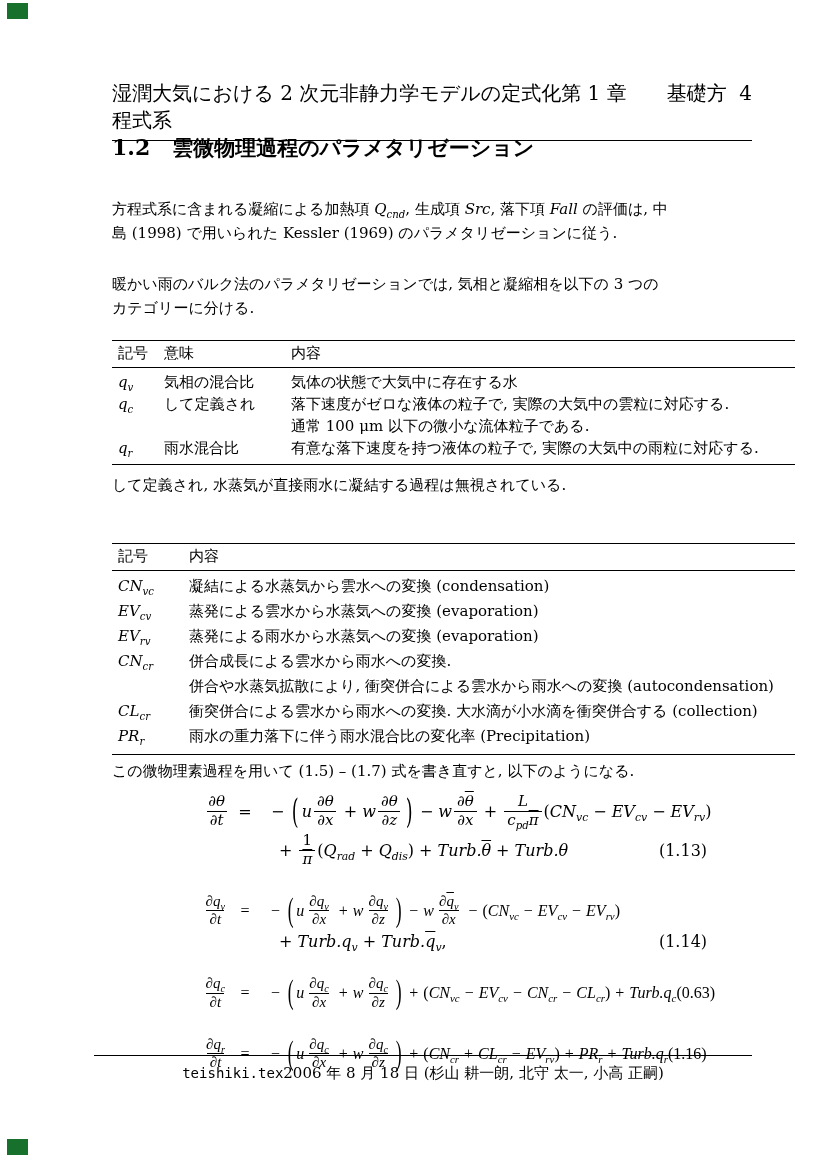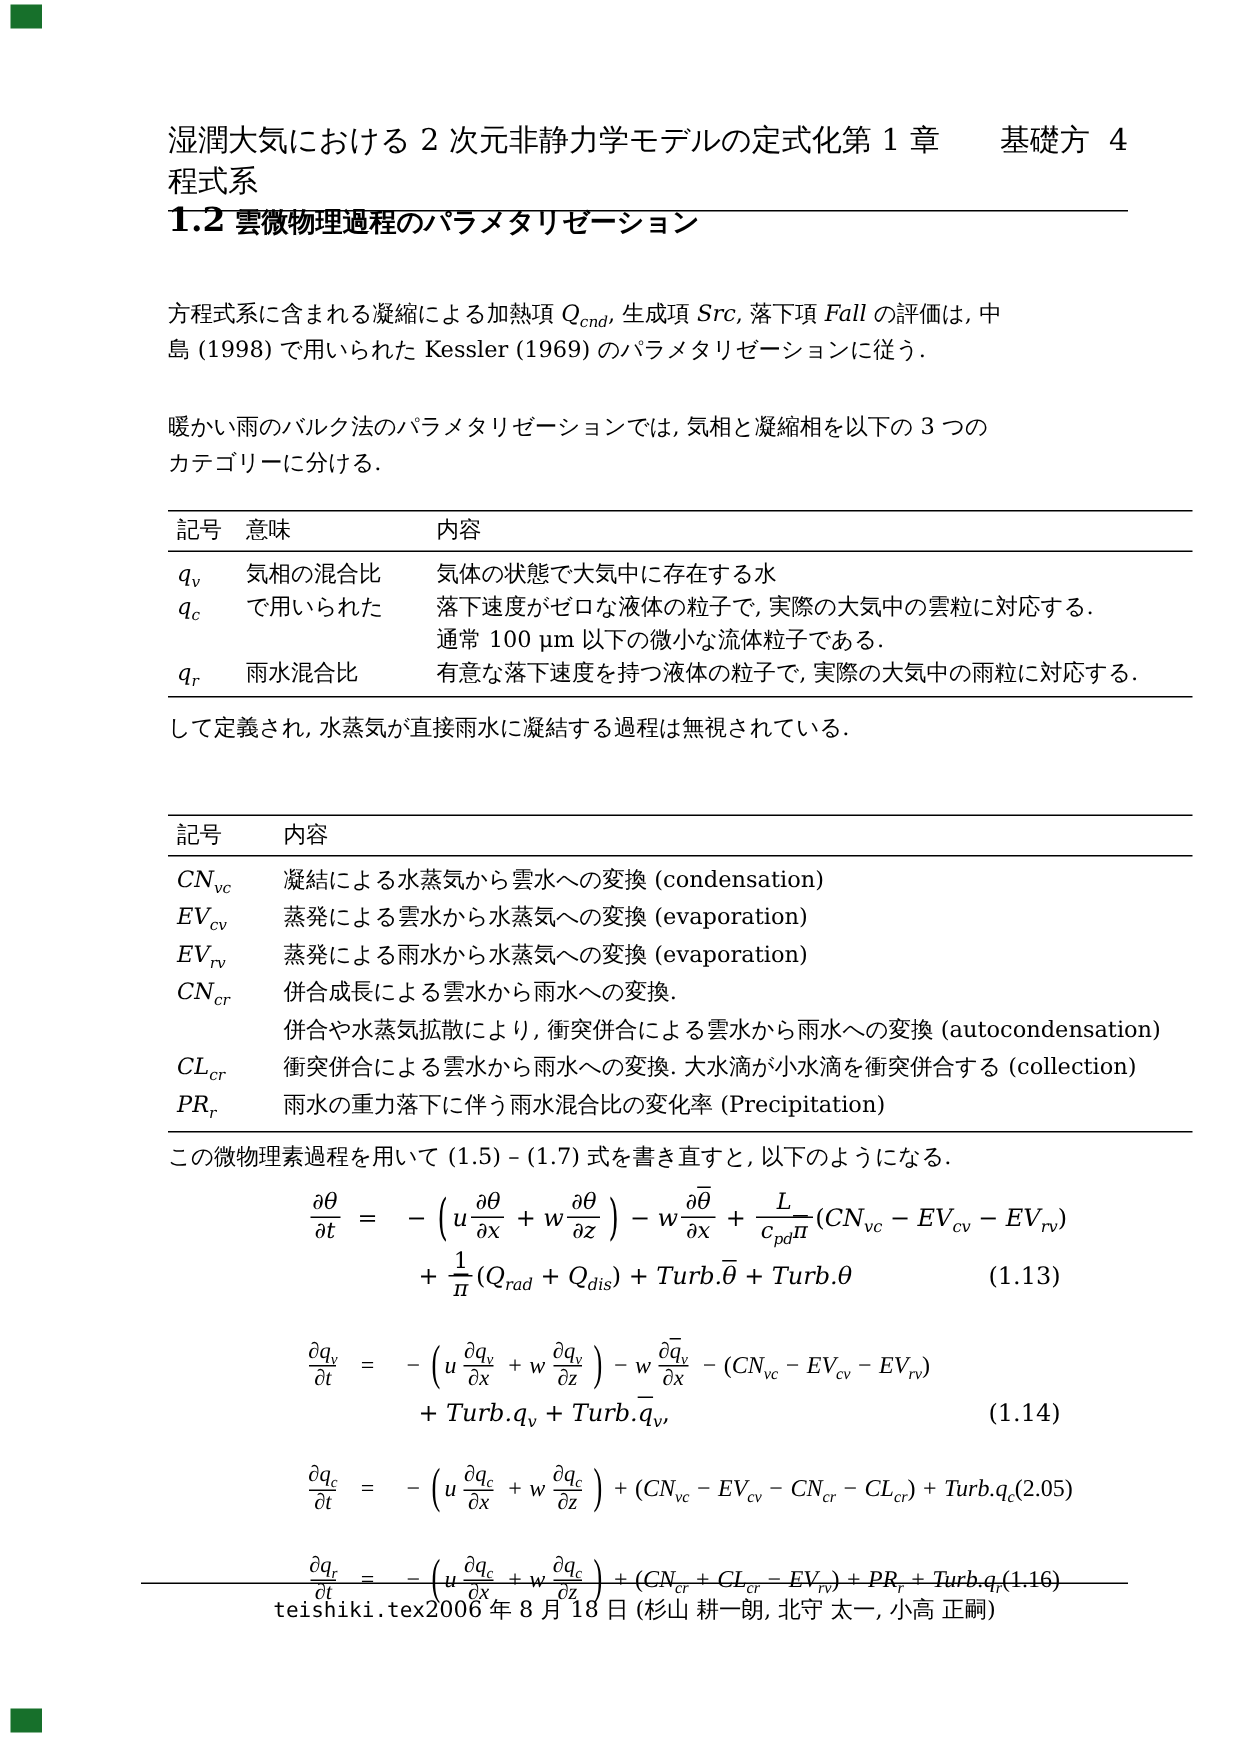--- a/index.html
+++ b/index.html
@@ -4,23 +4,23 @@
 <style>
   html,body{margin:0;padding:0;background:#ffffff;}
   .page{position:relative;width:826px;height:1169px;background:#fff;color:#000;
         font-family:"DejaVu Serif","Liberation Serif",serif;font-size:15px;overflow:hidden;}
   .corner-marker{position:absolute;width:21px;height:16px;left:7px;}
   .cm-top{top:3px;} .cm-bottom{top:1139px;}
 
   .running-header{position:absolute;left:112px;width:640px;top:80px;
         display:flex;justify-content:space-between;align-items:baseline;
         border-bottom:1px solid #000;padding-bottom:6px;font-size:20px;}
-  .section-heading{position:absolute;left:112px;top:134px;display:flex;align-items:baseline;gap:6px;}
+  .section-heading{position:absolute;left:112px;top:134px;display:flex;align-items:baseline;gap:22px;}
   .sec-num{font-weight:bold;font-size:22px;font-family:"DejaVu Serif","Liberation Serif",serif;}
-  .sec-title{font-weight:bold;font-size:18px;font-family:"DejaVu Sans","Liberation Sans",sans-serif;}
+  .sec-title{font-weight:bold;font-size:21px;font-family:"DejaVu Sans","Liberation Sans",sans-serif;}
 
   .para{position:absolute;left:112px;width:645px;line-height:24px;}
   .p1{top:197px;} .p2{top:272px;} .p3{top:473px;} .p4{top:759px;}
   .pline{white-space:nowrap;}
   .it{font-style:italic;}
   sub{font-size:68%;line-height:0;}
 
   .dtable{position:absolute;left:112px;width:683px;
         border-top:1.5px solid #000;border-bottom:1.5px solid #000;}
   .t1{top:340px;} .t2{top:543px;}
@@ -94,21 +94,21 @@
       <span>内容</span>
     </div>
     <div class="tbody">
       <div class="trow">
         <span class="sym"><span>q</span><sub>v</sub></span>
         <span>気相の混合比</span>
         <span><span>気体の状態で大気中に存在する水</span></span>
       </div>
       <div class="trow">
         <span class="sym"><span>q</span><sub>c</sub></span>
-        <span>で用いられた</span>
+        <span>して定義され</span>
         <span>
           <div>落下速度がゼロな液体の粒子で, 実際の大気中の雲粒に対応する.</div>
           <div>通常 100 μm 以下の微小な流体粒子である.</div>
         </span>
       </div>
       <div class="trow">
         <span class="sym"><span>q</span><sub>r</sub></span>
         <span>雨水混合比</span>
         <span><span>有意な落下速度を持つ液体の粒子で, 実際の大気中の雨粒に対応する.</span></span>
       </div>
@@ -390,21 +390,21 @@
               <span class="mi">EV<sub>cv</sub></span>
               <span class="mo">−</span>
               <span class="mi">CN<sub>cr</sub></span>
               <span class="mo">−</span>
               <span class="mi">CL<sub>cr</sub></span>
             </span>
             <span class="bp">)</span>
           </span>
           <span class="mo">+</span>
           <span class="mi">Turb.q<sub>c</sub></span>
-          <span class="mn">(2.05)</span>
+          <span class="mn">(0.63)</span>
         </span>
       <span class="eq-n"></span>
     </div>
     <div class="eqrow sp">
       <span class="eq-l">
           <span class="frac">
             <span class="fr-n">
               <span class="mi">∂q<sub>r</sub></span>
             </span>
             <span class="fr-d">

